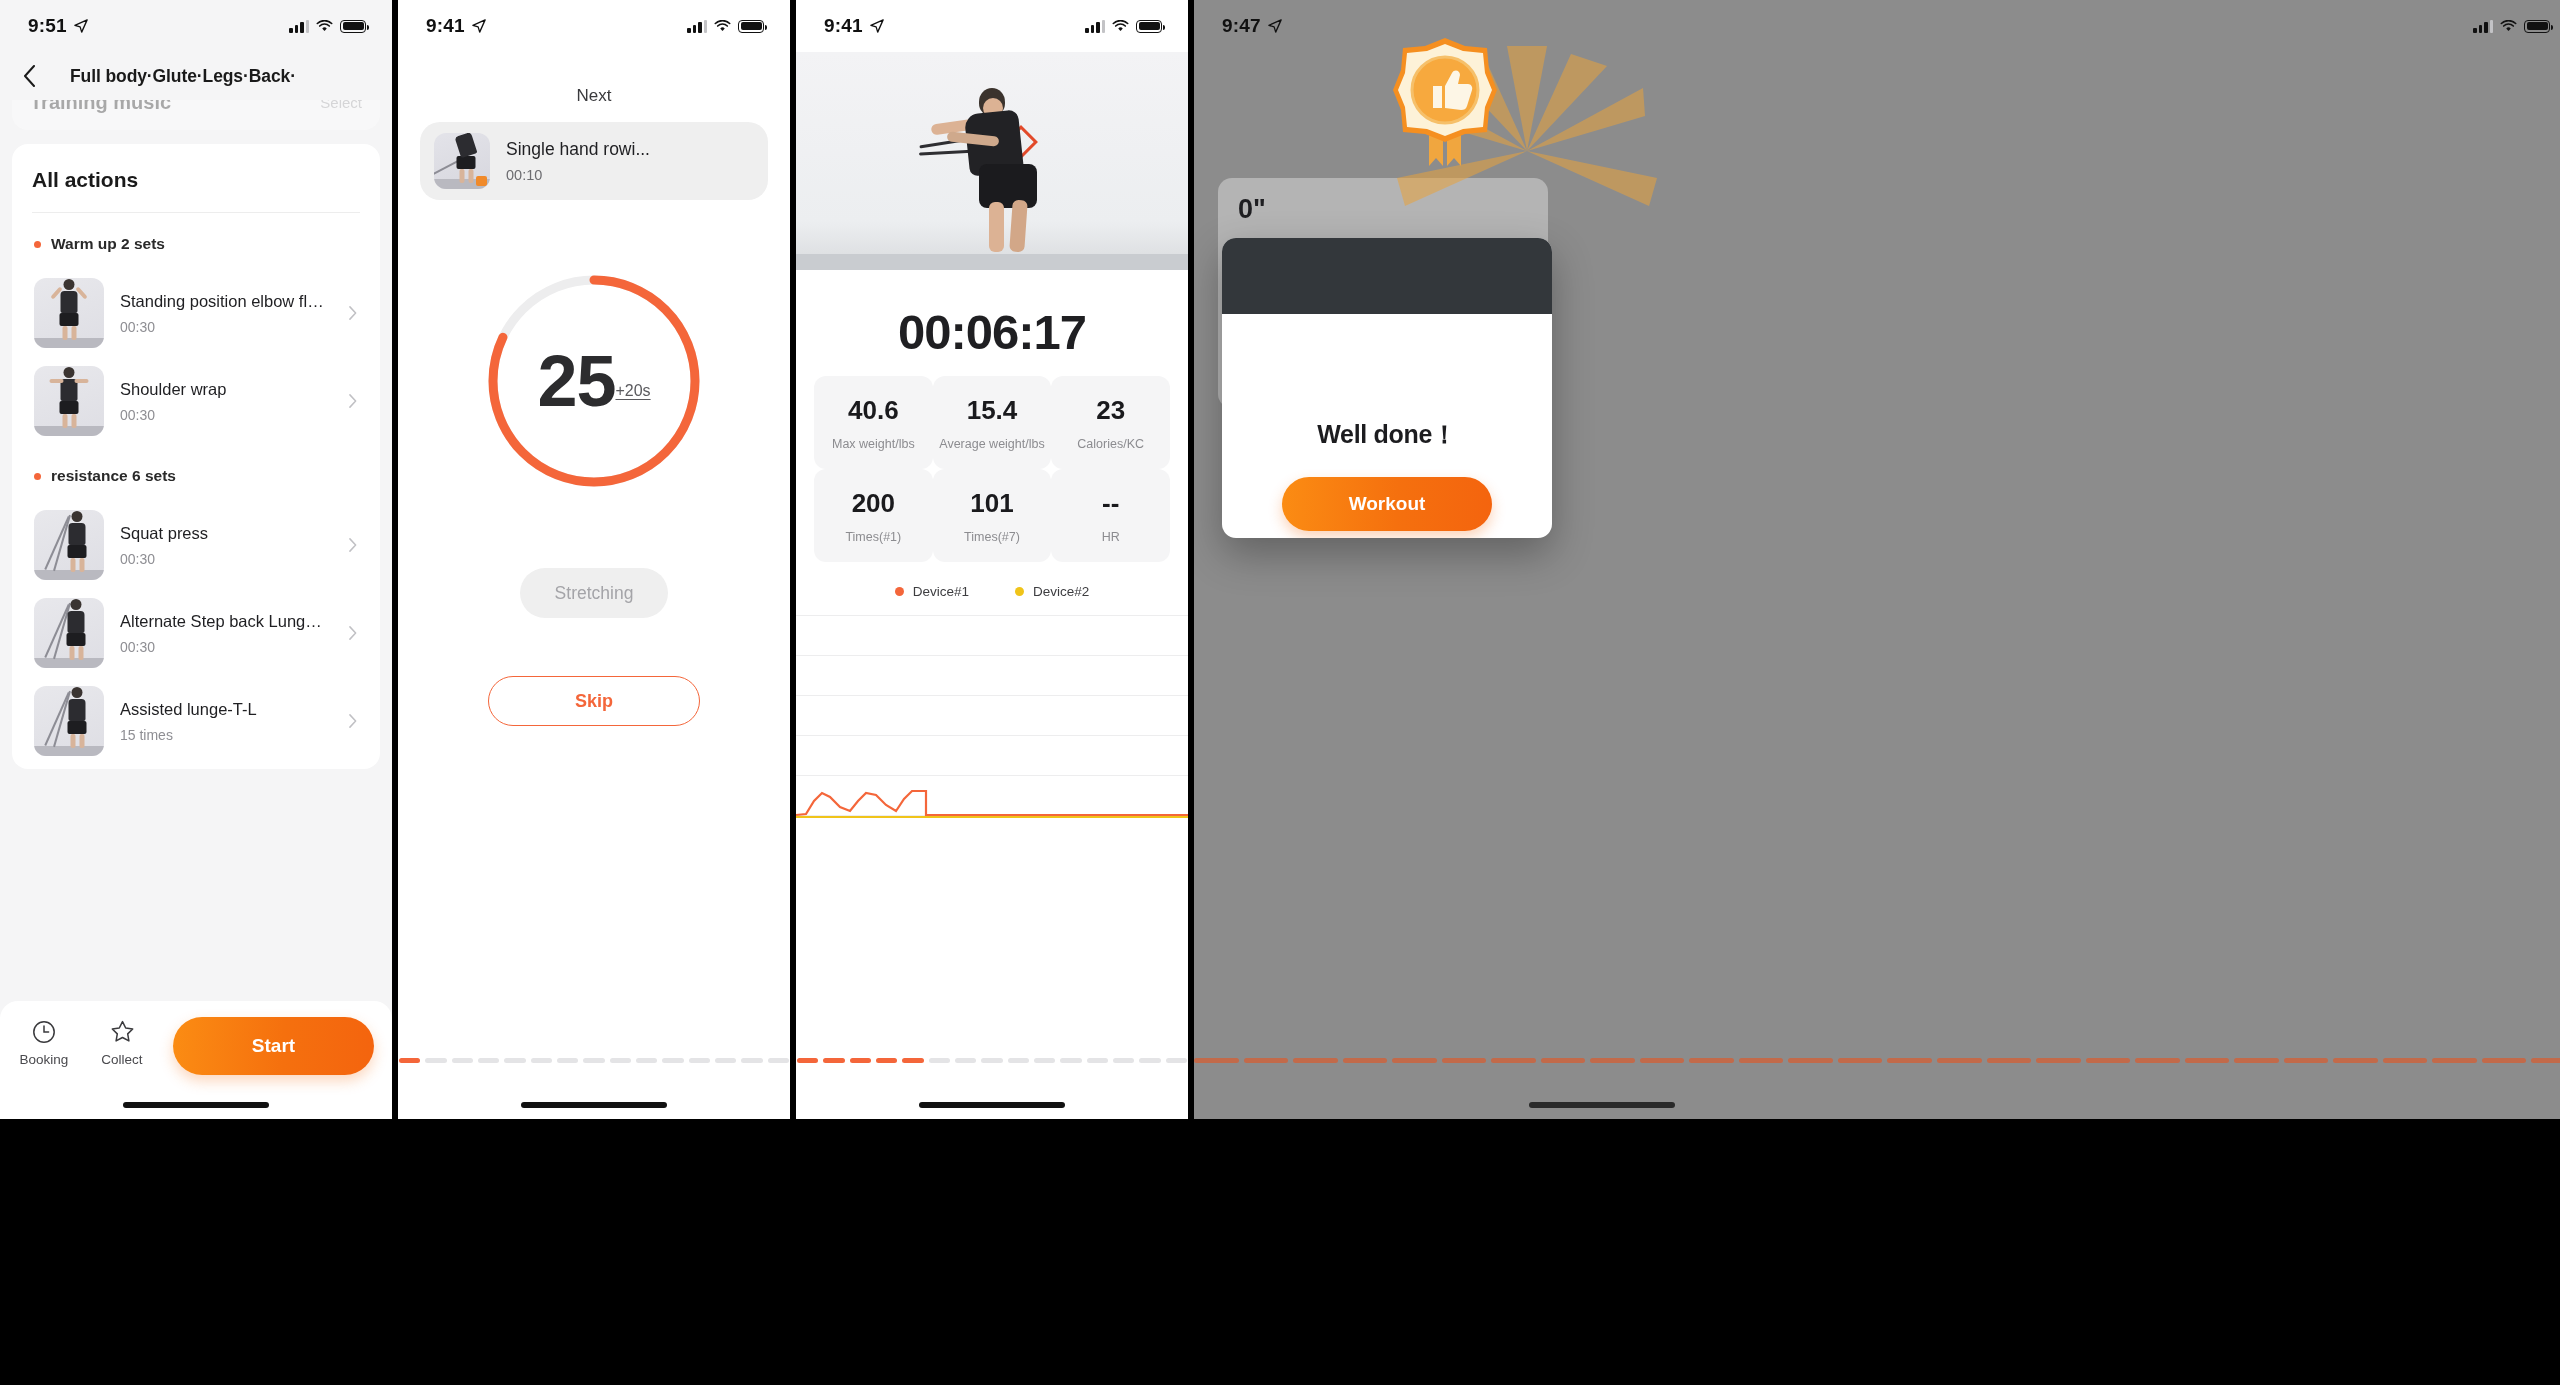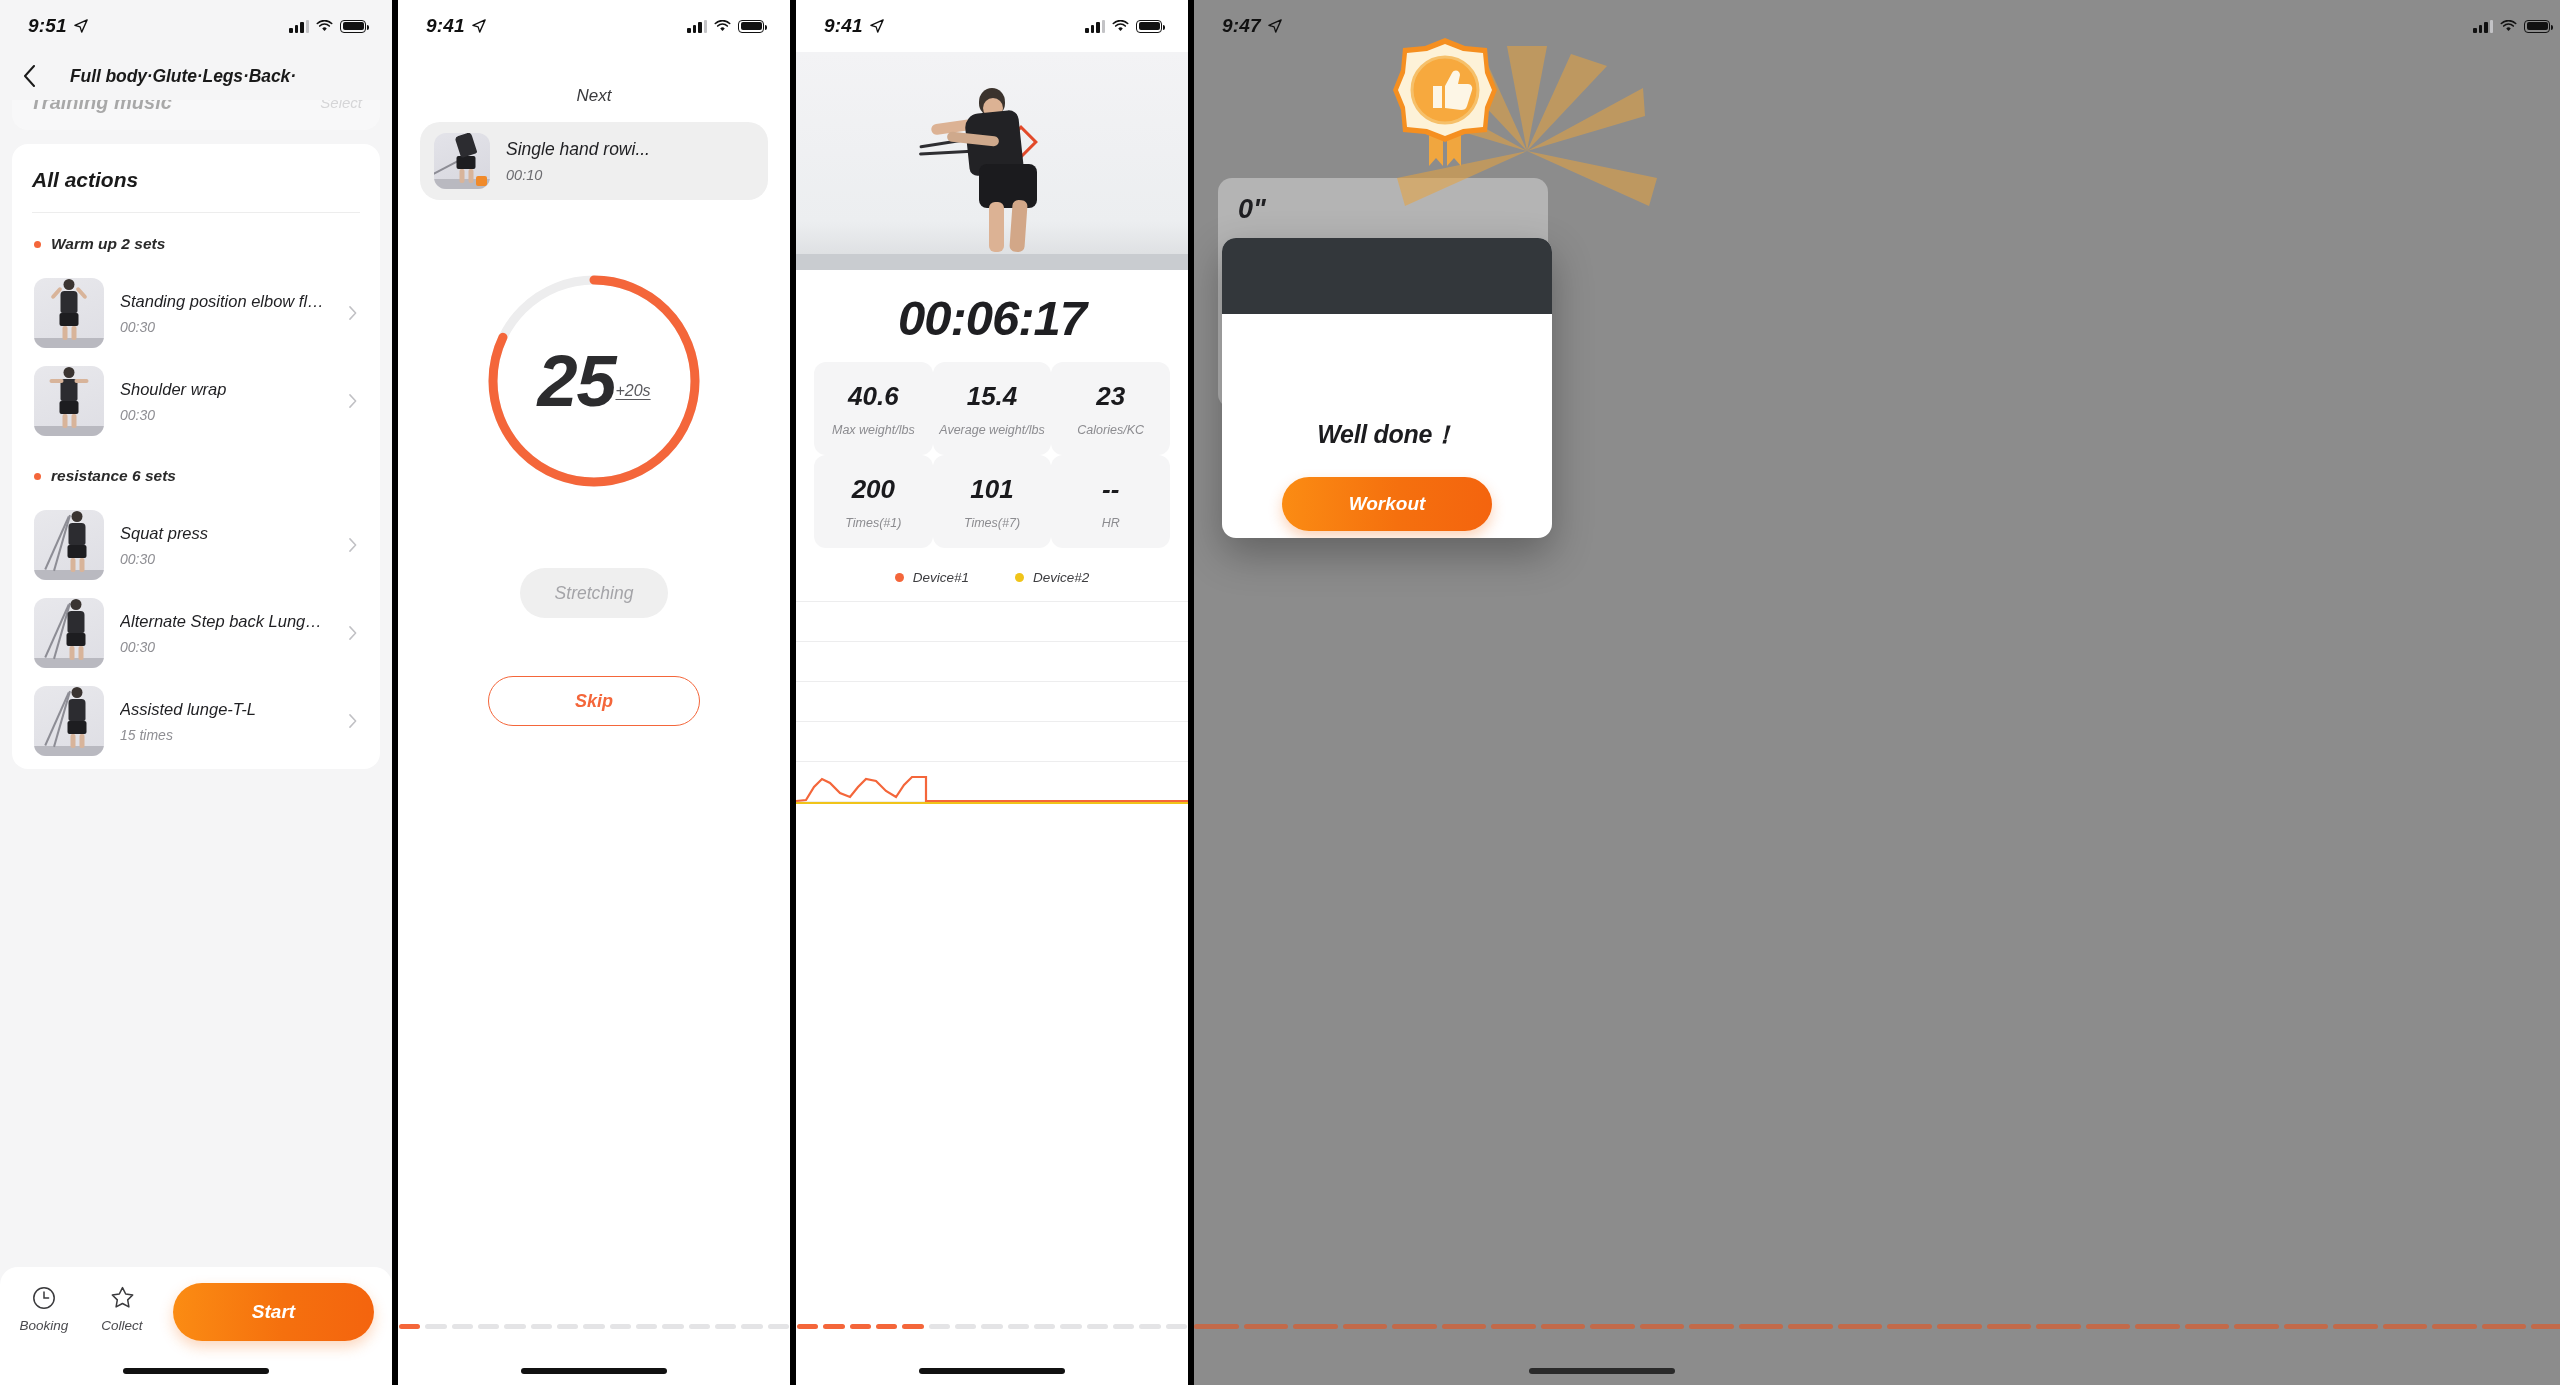--- a/index.html
+++ b/index.html
@@ -7,25 +7,24 @@
     width: 2560px; height: 1385px;
     background: #000;
     font-family: "Liberation Sans", sans-serif;
     overflow: hidden;
   }
   .stage { position: relative; width: 2560px; height: 1385px; display: flex; background: #000; }
 
   .phone {
     position: relative;
     width: 392px;
-    height: 1385px;
+    height: 1119px;
     background: #f5f5f6;
     overflow: hidden;
     flex: 0 0 auto;
-    font-style: italic;
   }
   .gap { flex: 0 0 6px; background: #000; height: 1385px; }
 
   
   .statusbar {
     position: relative;
     height: 52px;
     display: flex;
     align-items: center;
     justify-content: space-between;
@@ -164,21 +163,21 @@
   .hero .p-arm { position: absolute; left: 14px; top: 34px; width: 66px; height: 11px; background: #dcb294; border-radius: 6px; transform: rotate(-8deg); }
   .hero .p-arm2 { position: absolute; left: 30px; top: 48px; width: 52px; height: 10px; background: #cfa98c; border-radius: 5px; transform: rotate(6deg); }
   .hero .p-shorts { position: absolute; left: 62px; top: 78px; width: 58px; height: 44px; background: #1b1b1e; border-radius: 8px; }
   .hero .p-leg1 { position: absolute; left: 72px; top: 116px; width: 15px; height: 50px; background: #dcb294; border-radius: 6px; }
   .hero .p-leg2 { position: absolute; left: 94px; top: 114px; width: 15px; height: 52px; background: #d2a788; border-radius: 6px; transform: rotate(4deg); }
   .hero .rope { position: absolute; height: 3px; background: #2e2e32; border-radius: 2px; }
   .hero .r1 { left: 2px; top: 52px; width: 96px; transform: rotate(-9deg); }
   .hero .r2 { left: 2px; top: 64px; width: 96px; transform: rotate(-3deg); }
   .hero .handle { position: absolute; left: 92px; top: 44px; width: 24px; height: 24px; border: 3px solid #e24a2a; transform: rotate(45deg); }
 
-  .bigtime { text-align: center; font-size: 49px; font-weight: 700; color: #1f1f22; letter-spacing: -1px; padding: 20px 0 16px; }
+  .bigtime { text-align: center; font-size: 49px; font-weight: 700; color: #1f1f22; letter-spacing: -1px; padding: 20px 0 16px; margin-top: 14px; }
   .stats { display: grid; grid-template-columns: repeat(3,1fr); padding: 0 18px; }
   .stat { background: #f5f5f6; border-radius: 12px; height: 93px; display: flex; flex-direction: column; align-items: center; justify-content: center; gap: 11px; }
   .stat .v { font-size: 26px; font-weight: 700; color: #1a1a1d; }
   .stat .l { font-size: 12.5px; color: #8c8c90; }
   .legend { display: flex; align-items: center; justify-content: center; gap: 46px; padding: 22px 0 6px; }
   .legend .li { display: flex; align-items: center; gap: 9px; font-size: 13.5px; color: #3d3d40; }
   .legend .dot { width: 9px; height: 9px; border-radius: 50%; }
   .chart { position: relative; height: 246px; margin-top: 10px; }
   .chart .gl { position: absolute; left: 0; right: 0; height: 1px; background: #ededee; }
 

